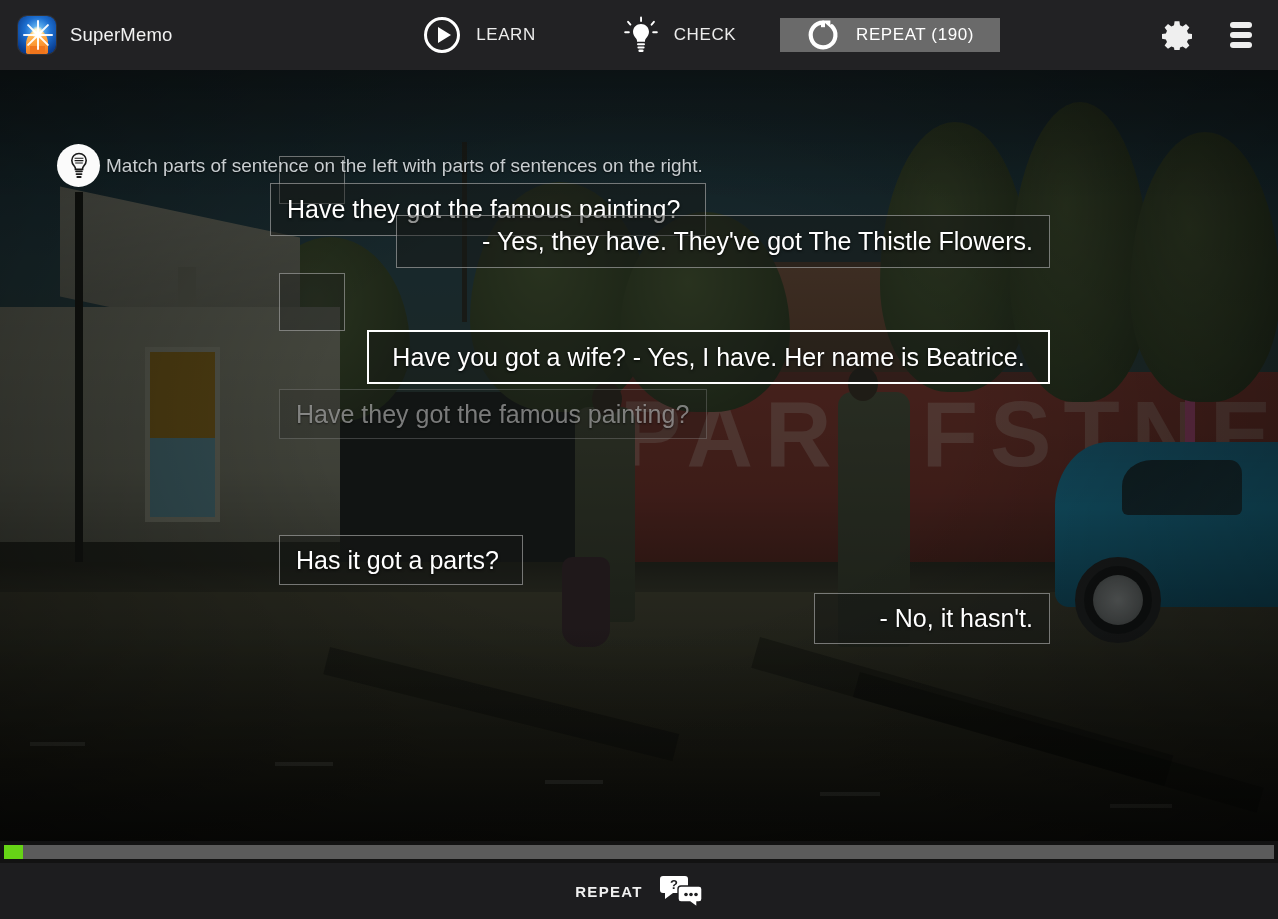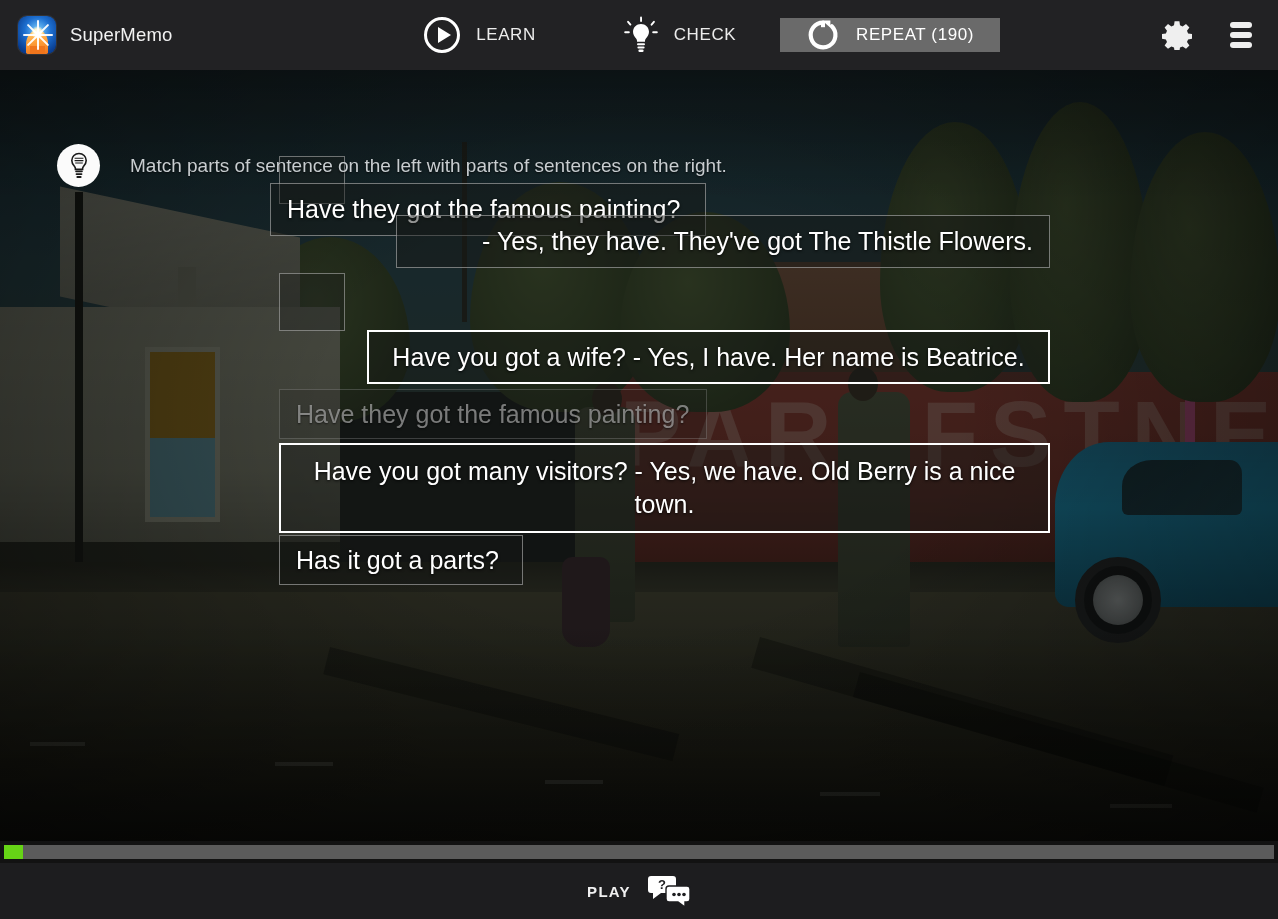--- a/index.html
+++ b/index.html
@@ -306,21 +306,21 @@
       radial-gradient(ellipse at 50% 45%, rgba(0,0,0,0) 35%, rgba(0,0,0,0.45) 100%),
       linear-gradient(180deg, rgba(0,0,0,0.25) 0%, rgba(0,0,0,0) 18%, rgba(0,0,0,0) 72%, rgba(0,0,0,0.55) 100%);
   }
 
   
   .hint-row {
     position: absolute;
     top: 82px; left: 57px;
     display: flex;
     align-items: center;
-    gap: 30px;
+    gap: 6px;
     z-index: 20;
   }
   .hint-badge {
     width: 43px; height: 43px;
     border-radius: 50%;
     background: #fbfbfb;
     display: flex;
     align-items: center;
     justify-content: center;
     flex: none;
@@ -555,40 +555,40 @@
       </div>
 
       <div class="card selected center" style="left:367px; top:268px; width:683px; height:54px;">
         <span>Have you got a wife? - Yes, I have. Her name is Beatrice.</span>
       </div>
 
       <div class="card used" style="left:279px; top:327px; width:428px; height:50px;">
         <span>Have they got the famous painting?</span>
       </div>
 
-      <div class="card selected center" style="left:279px; top:381px; width:771px; height:90px;">
-        <span>Have you got many visitors? - Yes, we have. Old Berry is a nice town.</span>
-      </div>
 
       <div class="card" style="left:279px; top:473px; width:244px; height:50px;">
         <span>Has it got a parts?</span>
       </div>
 
+      <div class="card right" style="left:814px; top:531px; width:236px; height:51px;">
+        <span>- No, it hasn't.</span>
+      </div>
 
     </div>
   </div>
 
   <div class="progress-wrap">
     <div class="progress-track" style="background: rgb(91, 91, 91);">
       <div class="progress-fill" id="progress-fill" style="width: 1.5%; background: rgb(102, 212, 22);"></div>
     </div>
   </div>
 
   <div class="bottombar">
-    <span class="check-label">PLAY</span>
+    <span class="check-label">REPEAT</span>
     <svg class="icon-bubbles" viewBox="0 0 44 34">
       <path d="M4 2h22a3 3 0 0 1 3 3v11a3 3 0 0 1-3 3H14l-8 6v-6H4a3 3 0 0 1-3-3V5a3 3 0 0 1 3-3z" fill="#fff"></path>
       <text x="15" y="15" font-family="Liberation Sans, sans-serif" font-size="13" font-weight="bold" fill="#1d1d1f" text-anchor="middle">?</text>
       <path d="M22 12h18a3 3 0 0 1 3 3v10a3 3 0 0 1-3 3h-2v5l-7-5h-9a3 3 0 0 1-3-3V15a3 3 0 0 1 3-3z" fill="#fff" stroke="#1d1d1f" stroke-width="1.4"></path>
       <circle cx="27" cy="20.5" r="1.8" fill="#1d1d1f"></circle>
       <circle cx="32" cy="20.5" r="1.8" fill="#1d1d1f"></circle>
       <circle cx="37" cy="20.5" r="1.8" fill="#1d1d1f"></circle>
     </svg>
   </div>
 

